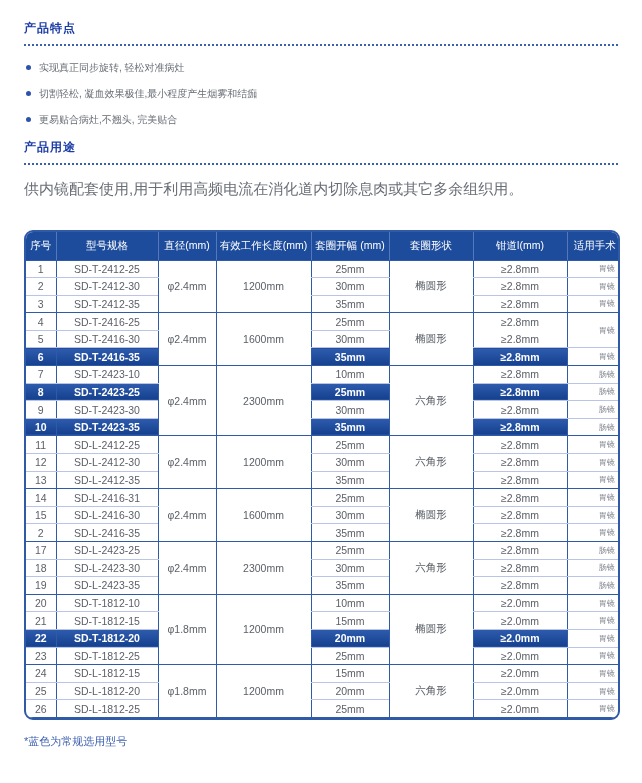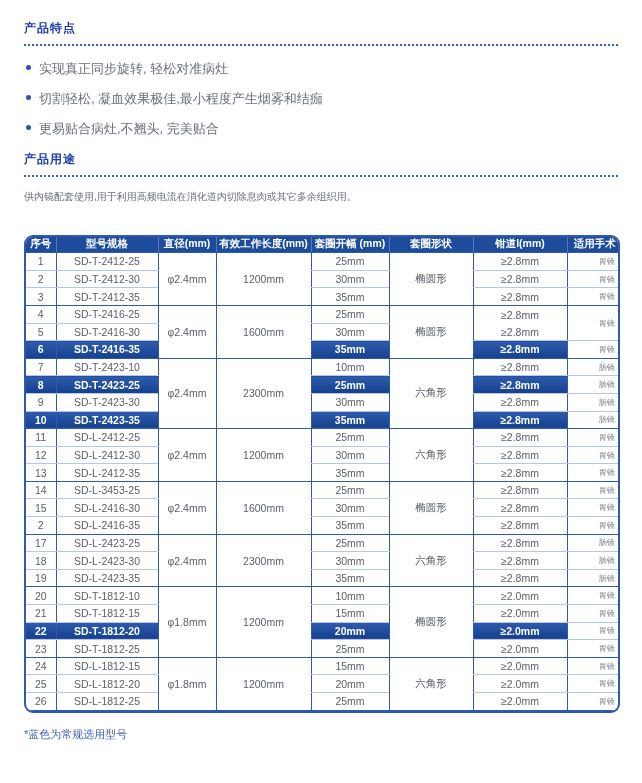--- a/index.html
+++ b/index.html
@@ -20,52 +20,52 @@
   .dotted-rule {
     border: none;
     border-bottom: 2px dotted #3a60ae;
     margin: 0 0 2px 0; height: 1px;
   }
 
   .features-list { list-style: none; margin: 15px 0 6px 0; padding: 0; }
   .features-list li {
     position: relative;
     padding-left: 15px;
-    font-size: 13px; color: #696e76;
+    font-size: 10px; color: #696e76;
     margin-bottom: 13px; line-height: 1.3;
   }
   .features-list li .bullet-dot {
     position: absolute; left: 2px; top: 4px;
     width: 5px; height: 5px; border-radius: 50%;
     background: #2b54a8;
   }
 
   .usage-section { margin-top: 8px; }
   .usage-desc {
-    font-size: 10px; color: #696e76;
+    font-size: 15px; color: #696e76;
     margin: 13px 0 0 0; line-height: 1.4;
   }
 
   .table-wrap {
     margin-top: 31px;
     border: 2px solid #2e5aa8;
     border-radius: 9px;
     overflow: hidden;
     width: 596px;
   }
   table.spec-table {
     width: 100%;
     border-collapse: collapse;
     table-layout: fixed;
   }
   .spec-table th {
     background: #1e4c9d;
     color: #ffffff;
-    font-size: 10.5px; font-weight: bold;
-    height: 16px; padding: 0;
+    font-size: 10.5px; font-weight: normal;
+    height: 28px; padding: 0;
     border-left: 1px solid #5577bc;
     border-bottom: 1px solid #2e5aa8;
     white-space: nowrap; overflow: hidden;
   }
   .spec-table th:first-child { border-left: none; }
   .spec-table td {
     height: 17.6px; padding: 0;
     text-align: center; vertical-align: middle;
     font-size: 10.5px; color: #5b6067;
     border-left: 1px solid #2e5aa8;
@@ -229,21 +229,21 @@
           </tr>
           <tr>
             <td class="dark-b">13</td>
             <td class="dark-b">SD-L-2412-35</td>
             <td class="dark-b">35mm</td>
             <td class="dark-b">≥2.8mm</td>
             <td class="scope dark-b">胃镜</td>
           </tr>
           <tr>
             <td>14</td>
-            <td>SD-L-3453-25</td>
+            <td>SD-L-2416-31</td>
             <td class="dark-b" rowspan="3">φ2.4mm</td>
             <td class="dark-b" rowspan="3">1600mm</td>
             <td>25mm</td>
             <td class="dark-b" rowspan="3">椭圆形</td>
             <td>≥2.8mm</td>
             <td class="scope">胃镜</td>
           </tr>
           <tr>
             <td>15</td>
             <td>SD-L-2416-30</td>

